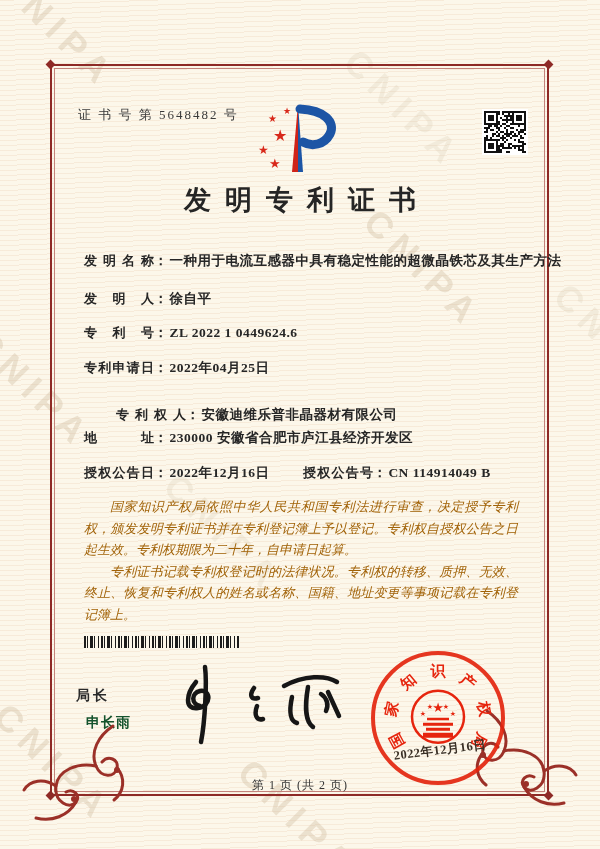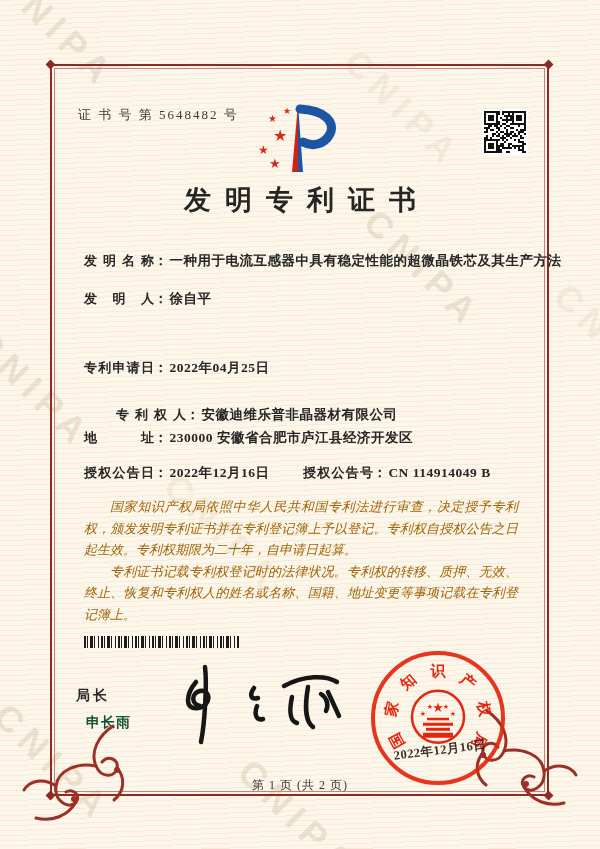--- a/index.html
+++ b/index.html
@@ -305,20 +305,23 @@
       </svg></div>
 
   <div class="title">发明专利证书</div>
 
   <div class="frow r2">
     <span class="flabel">发明人</span><span class="fcolon">：</span><span class="fvalue">徐自平</span>
   </div>
   <div class="frow r1">
     <span class="flabel">发明名称</span><span class="fcolon">：</span><span class="fvalue">一种用于电流互感器中具有稳定性能的超微晶铁芯及其生产方法</span>
   </div>
+  <div class="frow r3">
+    <span class="flabel">专利号</span><span class="fcolon">：</span><span class="fvalue">ZL 2022 1 0449624.6</span>
+  </div>
   <div class="frow r4">
     <span class="flabel">专利申请日</span><span class="fcolon">：</span><span class="fvalue">2022年04月25日</span>
   </div>
   <div class="frow r5">
     <span class="flabel">专利权人</span><span class="fcolon">：</span><span class="fvalue">安徽迪维乐普非晶器材有限公司</span>
   </div>
   <div class="frow r6">
     <span class="flabel">地址</span><span class="fcolon">：</span><span class="fvalue">230000 安徽省合肥市庐江县经济开发区</span>
   </div>
   <div class="frow r7">

